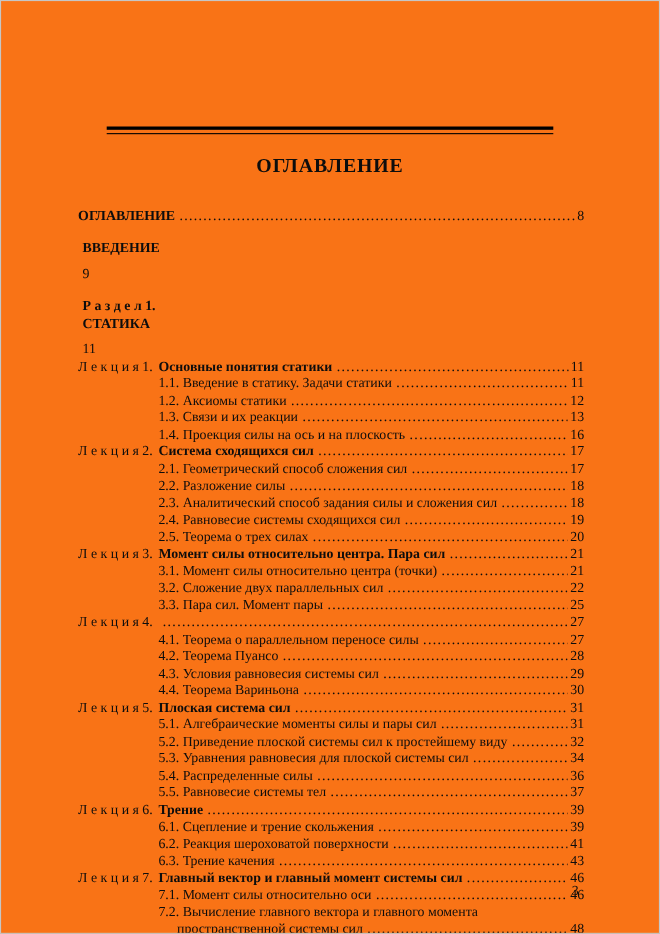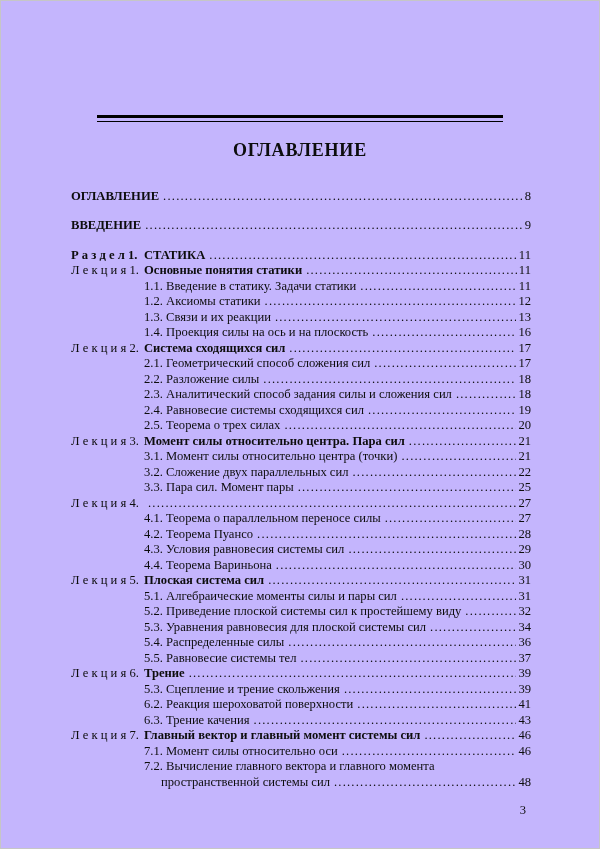--- a/index.html
+++ b/index.html
@@ -1,21 +1,21 @@
 <!DOCTYPE html>
 <html><head>
 <meta charset="utf-8">
 <style>
   * { box-sizing: border-box; }
   html, body { margin: 0; padding: 0; background: #ffffff; }
   .page {
     width: 600px;
     height: 849px;
     position: relative;
-    background: #c4b5fd;
+    background: #f97316;
     border: 1px solid #c6c6c6;
     font-family: "Liberation Serif", "DejaVu Serif", serif;
     color: #0d0d0d;
     padding: 114px 70px 0 70px;
     overflow: hidden;
   }
   .rule {
     width: 406px;
     margin: 0 auto;
     border-top: 3.5px solid #000;
@@ -30,21 +30,21 @@
     letter-spacing: 0.8px;
     margin: 18px 0 28px 0;
   }
   .toc { width: 460px; }
   .row {
     display: flex;
     align-items: baseline;
     line-height: 15.5px;
     font-size: 12.6px;
   }
-  .row.gap { margin-top: 14px; }
+  .row.gap { margin-top: 14px; flex-direction: column; }
   .prefix { white-space: pre; flex: none; }
   .type-razdel .prefix, .type-lekcija .prefix { width: 73px; }
   .title { white-space: nowrap; flex: none; }
   .type-front .title,
   .type-razdel .prefix,
   .type-razdel .title,
   .type-lekcija .title { font-weight: 700; }
   .type-sub { margin-left: 73px; }
   .type-cont { margin-left: 90px; }
   .leader {
@@ -244,21 +244,21 @@
     <span class="pageno">37</span>
   </div>
       <div class="row type-lekcija">
     <span class="prefix">Л е к ц и я 6.</span>
     <span class="title">Трение</span>
     <span class="leader">............................................................................................................................................................................................................................................................................................................</span>
     <span class="pageno">39</span>
   </div>
       <div class="row type-sub">
     <span class="prefix"></span>
-    <span class="title">5.3. Сцепление и трение скольжения</span>
+    <span class="title">6.1. Сцепление и трение скольжения</span>
     <span class="leader">............................................................................................................................................................................................................................................................................................................</span>
     <span class="pageno">39</span>
   </div>
       <div class="row type-sub">
     <span class="prefix"></span>
     <span class="title">6.2. Реакция шероховатой поверхности</span>
     <span class="leader">............................................................................................................................................................................................................................................................................................................</span>
     <span class="pageno">41</span>
   </div>
       <div class="row type-sub">

